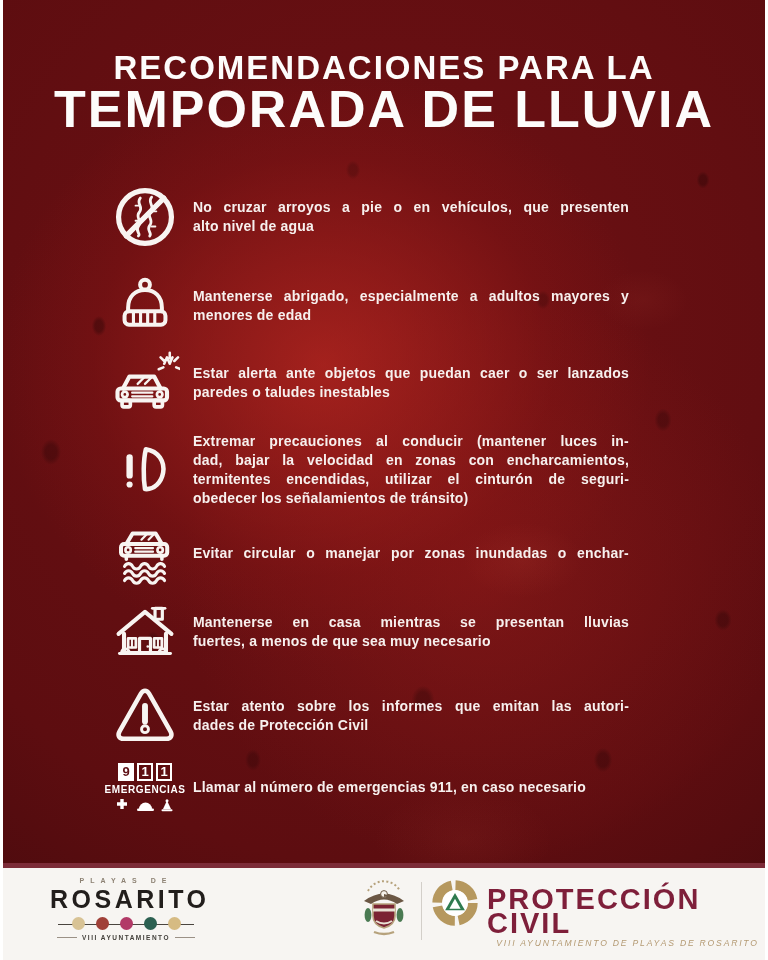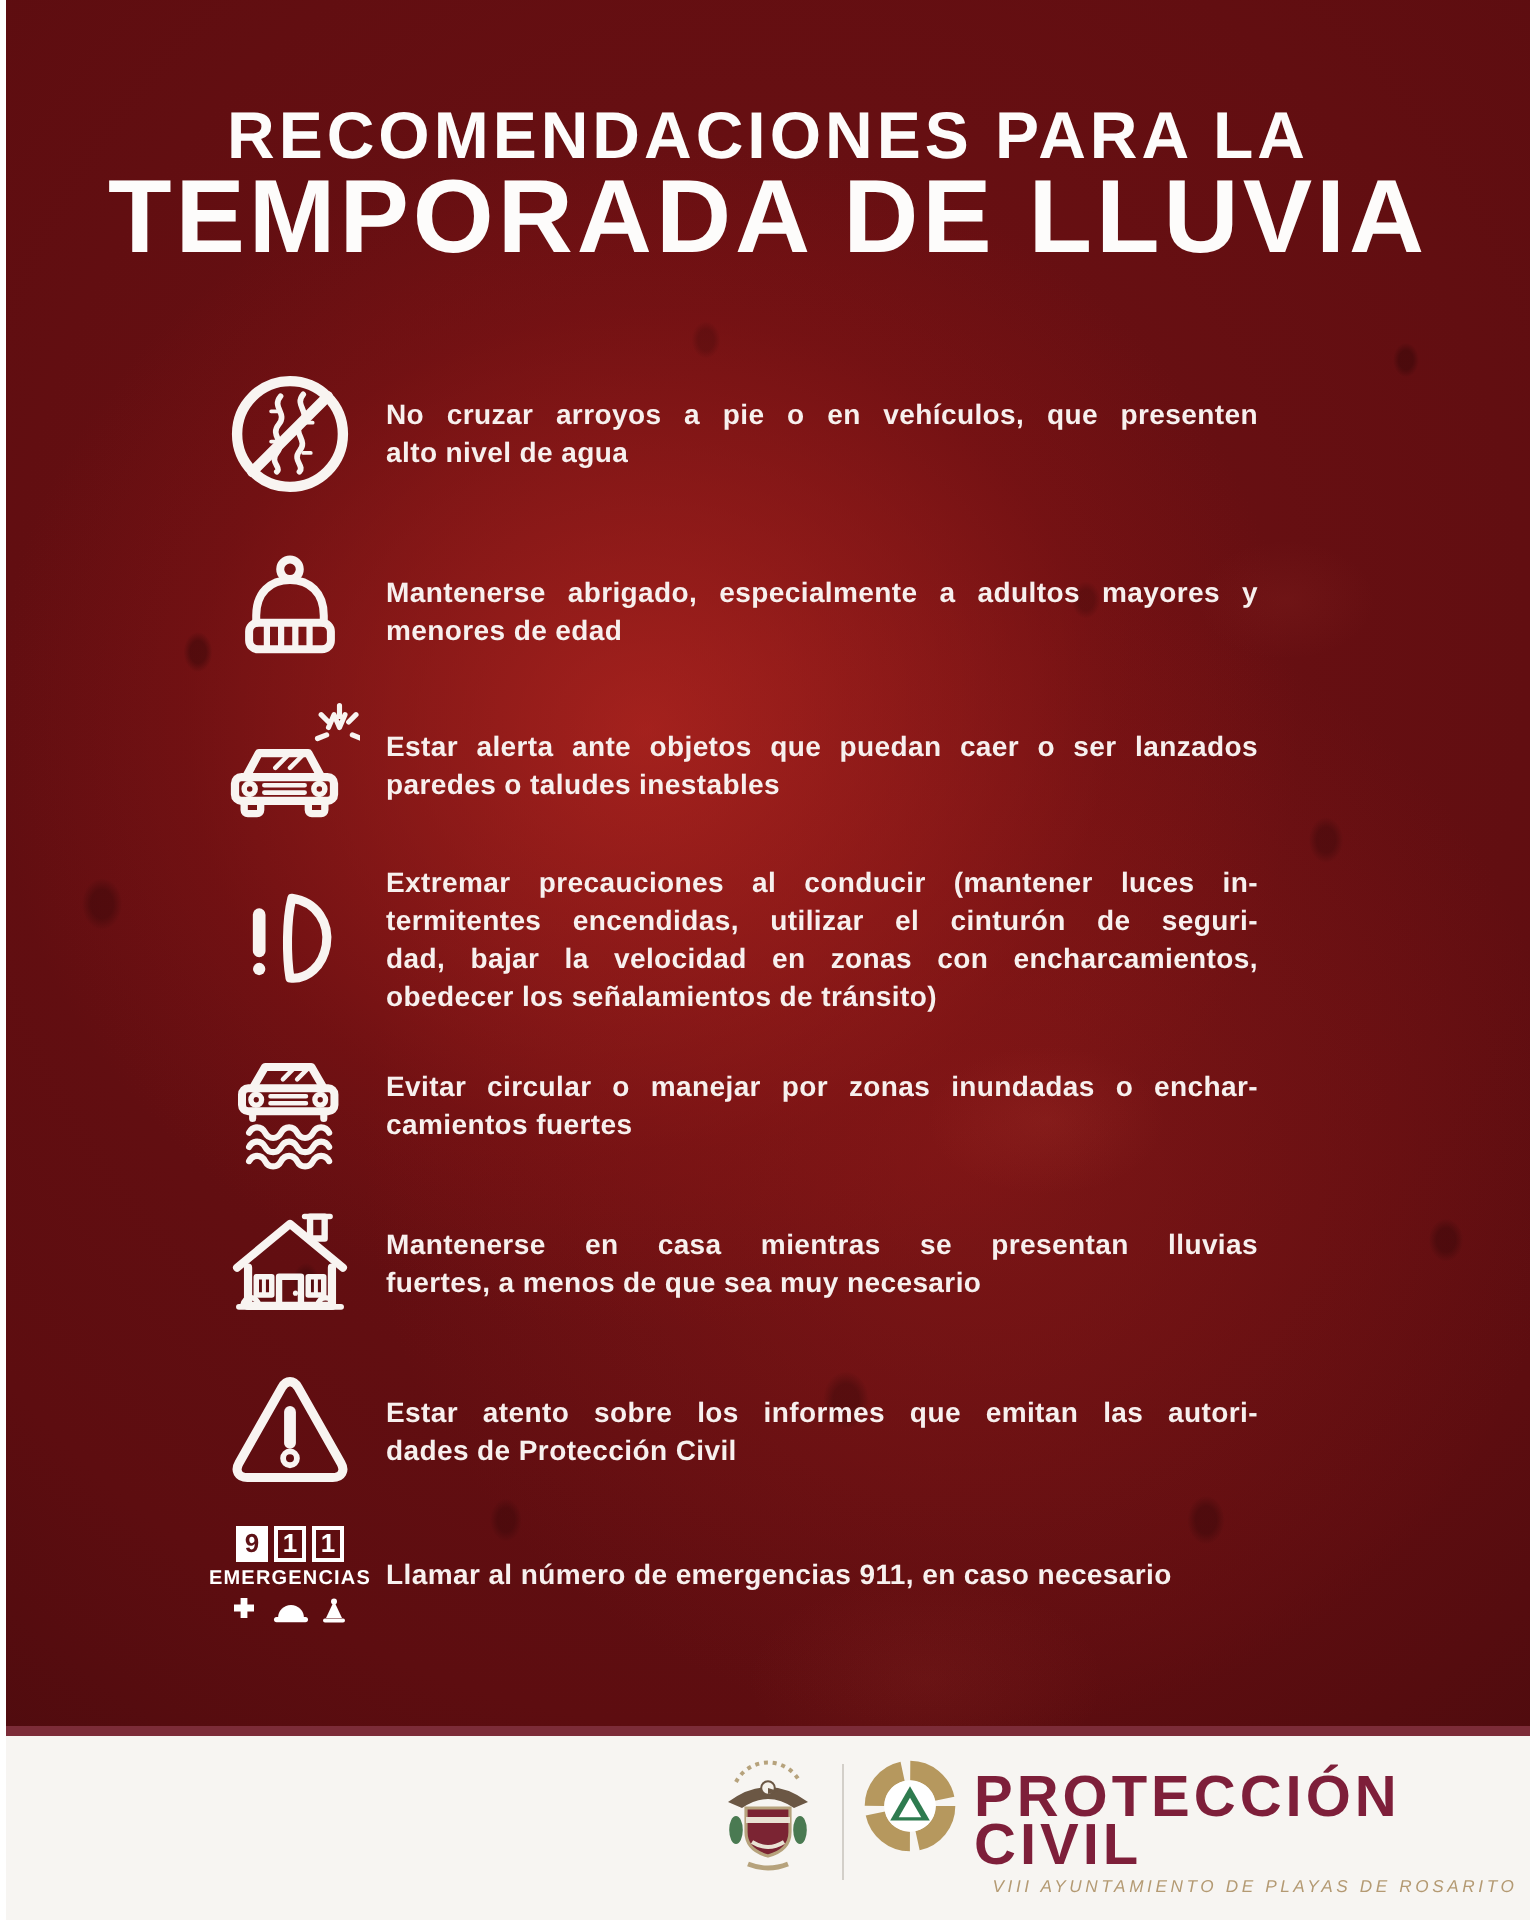--- a/index.html
+++ b/index.html
@@ -139,22 +139,22 @@
   <div class="item" style="top:424px;height:92px">
     <div class="icon-cell">
       <svg viewBox="0 0 64 72" width="58" height="66">
         <path class="stroke" stroke-width="7" d="M15 22 v20"></path>
         <circle cx="15" cy="52" r="3.4" fill="#f8f4f1"></circle>
         <path class="stroke" stroke-width="5" d="M33 13 c14 2 21 14 19 26 c-2 11 -10 19 -20 18 c-2 -12 -2 -32 1 -44 z"></path>
       </svg>
     </div>
     <div class="text">
         <div class="ln">Extremar precauciones al conducir (mantener luces in-</div>
+        <div class="ln">dad, bajar la velocidad en zonas con encharcamientos,</div>
         <div class="ln">termitentes encendidas, utilizar el cinturón de seguri-</div>
-        <div class="ln">dad, bajar la velocidad en zonas con encharcamientos,</div>
         <div class="ln last">obedecer los señalamientos de tránsito)</div>
       </div>
   </div>
 
   <div class="item" style="top:510px;height:86px">
     <div class="icon-cell">
       <svg viewBox="0 0 72 76" width="64" height="68">
         <path class="stroke" stroke-width="4.5" d="M15 28 l7 -12 h26 l7 12"></path>
         <path class="stroke" stroke-width="2.5" d="M32 23 l6 -6 M40 23 l6 -6"></path>
         <rect class="stroke" stroke-width="4.5" x="9" y="28" width="52" height="13" rx="3.5"></rect>
@@ -162,21 +162,20 @@
         <circle class="stroke" stroke-width="3" cx="53" cy="34.5" r="3"></circle>
         <path class="stroke" stroke-width="2.5" d="M25 32.5 h20 M25 36.5 h20"></path>
         <path class="stroke" stroke-width="4" d="M15 41 v4 M55 41 v4"></path>
         <path class="stroke" stroke-width="3.5" d="M13 53 c2 -4 7 -4 9 0 c2 4 7 4 9 0 c2 -4 7 -4 9 0 c2 4 7 4 9 0 c2 -4 7 -4 9 0"></path>
         <path class="stroke" stroke-width="3.5" d="M13 61 c2 -4 7 -4 9 0 c2 4 7 4 9 0 c2 -4 7 -4 9 0 c2 4 7 4 9 0 c2 -4 7 -4 9 0"></path>
         <path class="stroke" stroke-width="3.5" d="M13 69 c2 -4 7 -4 9 0 c2 4 7 4 9 0 c2 -4 7 -4 9 0 c2 4 7 4 9 0 c2 -4 7 -4 9 0"></path>
       </svg>
     </div>
     <div class="text">
         <div class="ln">Evitar circular o manejar por zonas inundadas o enchar-</div>
-        <div class="ln last">camientos fuertes</div>
       </div>
   </div>
 
   <div class="item" style="top:676px;height:80px">
     <div class="icon-cell">
       <svg viewBox="0 0 72 66" width="66" height="60">
         <path class="stroke" stroke-width="5" d="M31.5 8.5 c2.5 -4.3 6.5 -4.3 9 0 l23.5 41.5 c2.5 4.3 .5 8 -4.5 8 h-47 c-5 0 -7 -3.7 -4.5 -8 z"></path>
         <path class="stroke" stroke-width="6.5" d="M36 22 v17"></path>
         <circle class="stroke" stroke-width="3.2" cx="36" cy="47.5" r="3.8"></circle>
       </svg>
@@ -228,20 +227,36 @@
           <rect x="45.5" y="11.2" width="11" height="2" rx="1" fill="#fff"></rect>
         </svg>
       </div>
     </div>
     <div class="text">
         <div class="ln last">Llamar al número de emergencias 911, en caso necesario</div>
       </div>
   </div>
 
   <footer class="footer">
+    <div class="rosarito">
+      <div class="top">PLAYAS DE</div>
+      <div class="name">ROSARITO</div>
+      <div class="dots">
+          <span class="dot" style="background: rgb(216, 195, 149);"></span>
+          <span class="dot" style="background: rgb(160, 64, 56);"></span>
+          <span class="dot" style="background: rgb(178, 58, 103);"></span>
+          <span class="dot" style="background: rgb(44, 96, 81);"></span>
+          <span class="dot" style="background: rgb(214, 187, 131);"></span>
+        </div>
+      <div class="sub">
+        <span class="dash"></span>
+        <span class="label">VIII AYUNTAMIENTO</span>
+        <span class="dash"></span>
+      </div>
+    </div>
 
     <div class="crest">
       <svg viewBox="0 0 48 60" width="48" height="60">
         <path d="M8 14 a18 18 0 0 1 32 0" fill="none" stroke="#b6a27c" stroke-width="2" stroke-dasharray="2 2.4"></path>
         <path d="M4 24 q20 -15 40 0 l-7 3 q-13 -9 -26 0 z" fill="#6b5744"></path>
         <circle cx="24" cy="17" r="3.4" fill="#f5f1ea" stroke="#6b5744" stroke-width="1"></circle>
         <path d="M24 17 l5 1.5 l-5 1.5 z" fill="#6b5744"></path>
         <path d="M13 27 h22 v12 q0 9 -11 12 q-11 -3 -11 -12 z" fill="#7b2433" stroke="#b6a27c" stroke-width="1.6"></path>
         <path d="M13 33 h22" stroke="#e9e2d4" stroke-width="3"></path>
         <path d="M16 44 q8 5 16 0" stroke="#e9e2d4" stroke-width="2" fill="none"></path>

